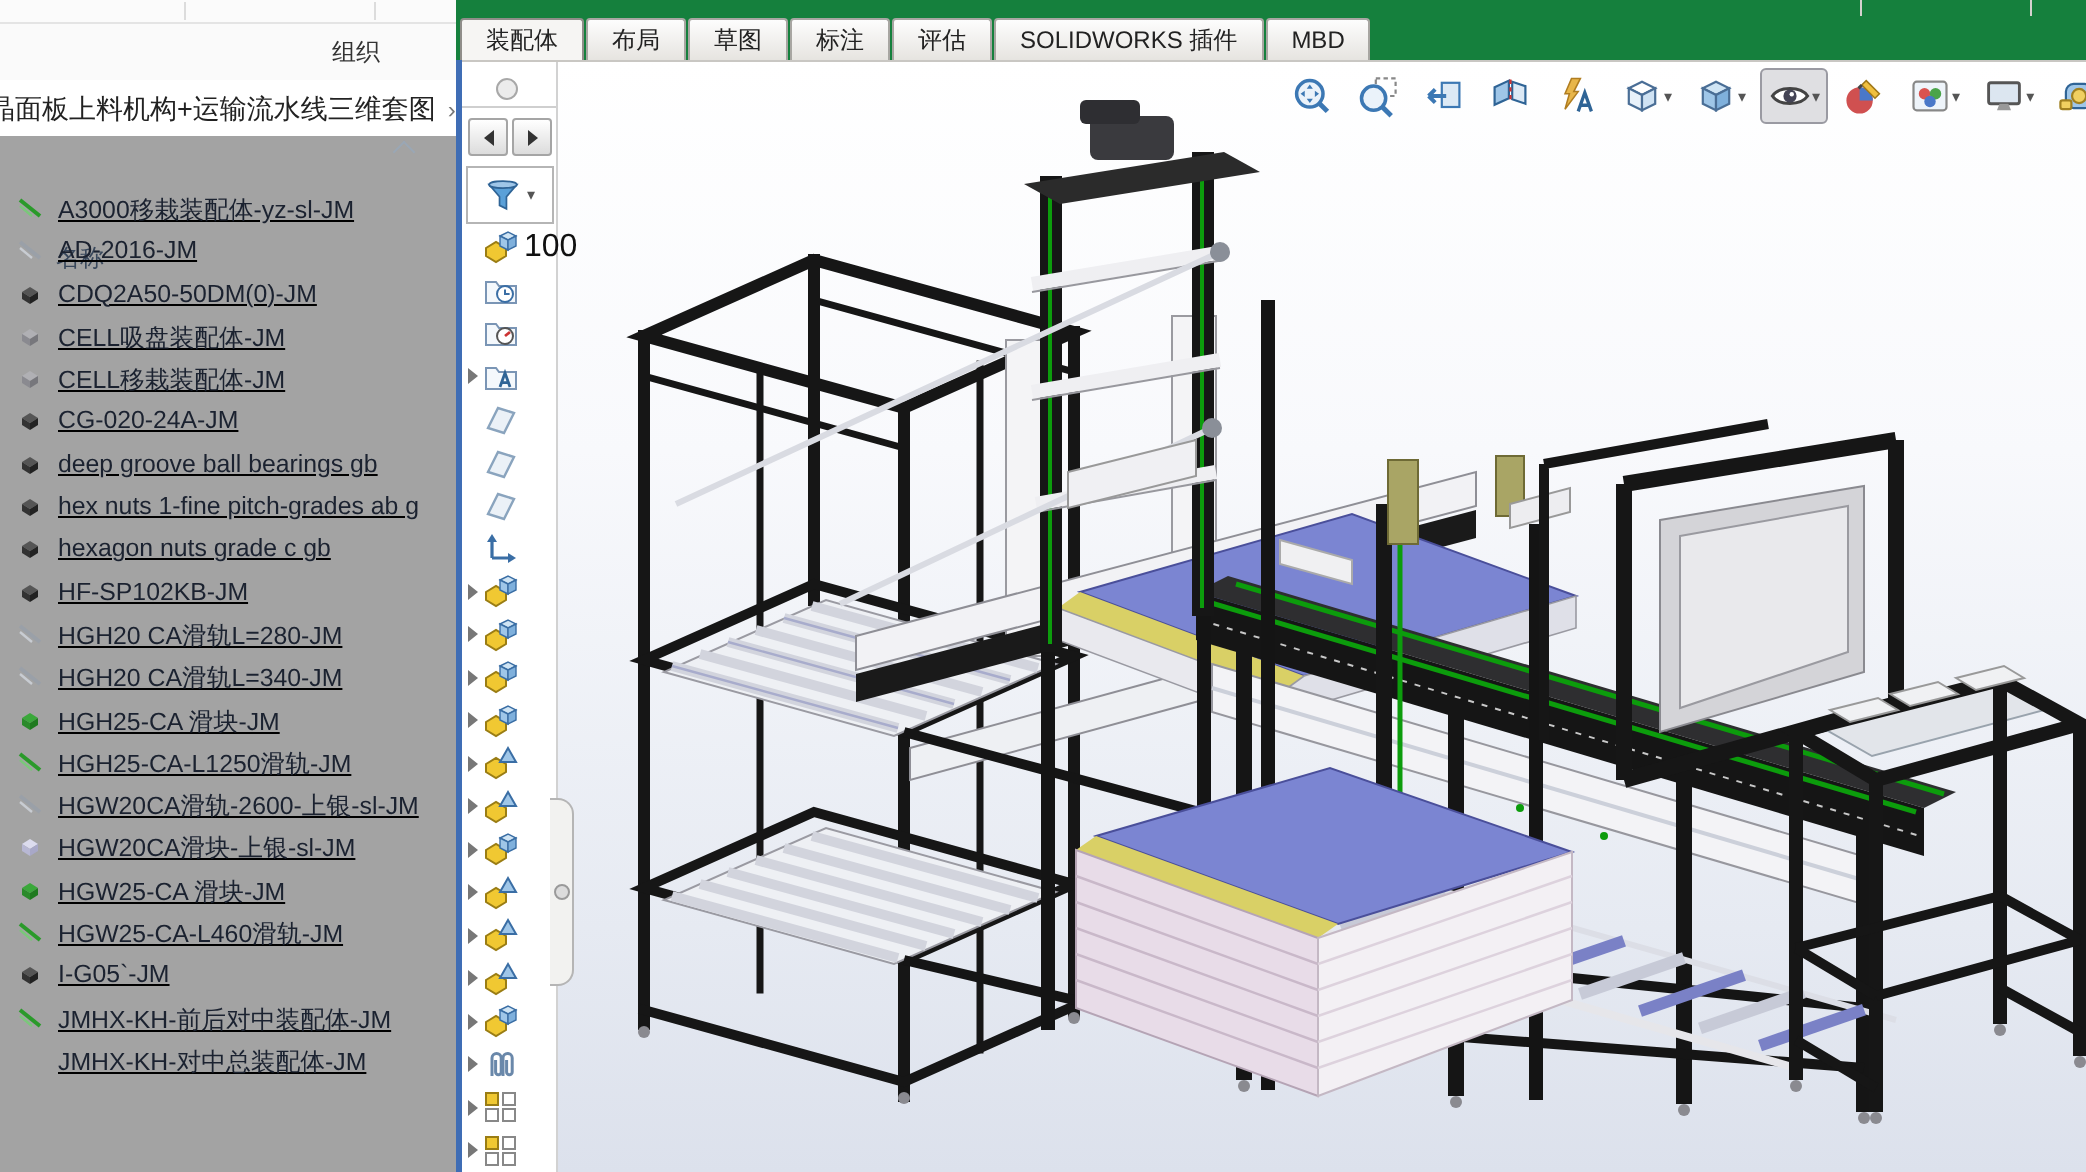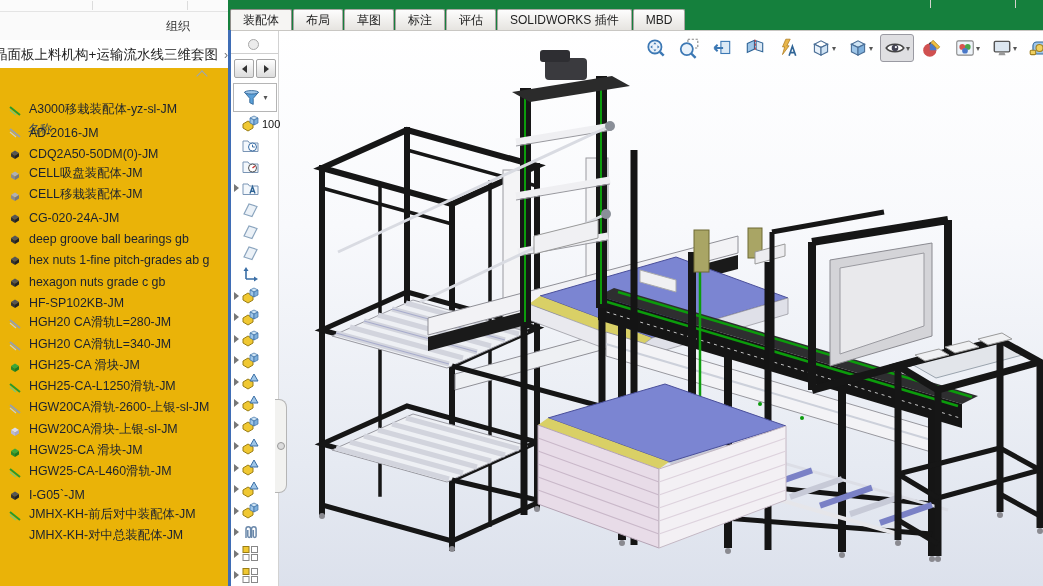--- a/index.html
+++ b/index.html
@@ -1,31 +1,31 @@
 <!DOCTYPE html>
 <html><head>
 <meta charset="utf-8">
 <style>
   html,body{margin:0;padding:0;}
   body{width:1043px;height:586px;overflow:hidden;position:relative;
        font-family:"Liberation Sans","DejaVu Sans",sans-serif;background:#fff;}
   
-  .explorer{position:absolute;left:0;top:0;width:228px;height:586px;background:#eab308;overflow:hidden;}
+  .explorer{position:absolute;left:0;top:0;width:228px;height:586px;background:#a3a3a3;overflow:hidden;}
   .cmdbar{position:absolute;left:0;top:0;width:228px;height:11px;background:#fbfbfb;border-bottom:1px solid #e4e4e4;}
   .cmdbar .vsep{position:absolute;top:1px;width:1px;height:9px;background:#dcdcdc;}
   .orgrow{position:absolute;left:0;top:12px;width:228px;height:28px;background:#fafafa;}
   .organize{position:absolute;left:166px;top:6px;font-size:12px;color:#333;cursor:default;}
   .crumbrow{position:absolute;left:0;top:40px;width:400px;height:28px;background:#fff;}
   .crumb{position:absolute;left:-6px;top:6px;font-size:13.5px;color:#222;white-space:nowrap;}
   .crumb .chev{color:#777;margin:0 6px;font-size:12px;}
   .listheader{position:absolute;left:0;top:76px;width:228px;height:20px;}
   .colname{position:absolute;left:28px;top:3px;font-size:12px;color:#39485c;margin-top:42px;}
   .sort-caret{position:absolute;left:198px;top:72px;width:7px;height:7px;border-left:1.4px solid #9aa7b5;border-top:1.4px solid #9aa7b5;transform:rotate(45deg);}
   .filelist{position:absolute;left:0;top:97px;width:228px;}
-  .file-row{height:21.3px;display:flex;align-items:flex-end;white-space:nowrap;cursor:default;}
+  .file-row{height:21.3px;display:flex;align-items:flex-start;white-space:nowrap;cursor:default;text-decoration:underline;}
   .file-icon{width:16px;height:14px;margin-left:8px;margin-right:5px;flex:0 0 16px;}
   .file-icon svg{display:block;}
   .file-name{font-size:12.4px;color:#1b2230;}
   
   .sw{position:absolute;left:228px;top:0;width:815px;height:586px;}
   .blue-edge{position:absolute;left:0;top:30px;width:3px;bottom:0;background:#3f6db5;z-index:6;}
   .tabbar{position:absolute;left:0;top:0;width:815px;height:30px;background:#15803d;border-bottom:1px solid #c9c7c3;}
   .tabs{position:absolute;left:2px;top:9px;display:flex;height:21px;}
   .tab{padding:2px 12px 0 12px;font-size:12px;color:#222;border:1px solid #a8a6a2;border-bottom:none;
        background:linear-gradient(#fdfdfd,#e6e4e0);margin-right:1px;border-radius:2px 2px 0 0;cursor:default;line-height:17px;}
@@ -44,21 +44,21 @@
   .tri-r{width:0;height:0;border-top:4px solid transparent;border-bottom:4px solid transparent;border-left:5px solid #333;}
   .filterbox{position:absolute;left:2px;top:52px;width:42px;height:27px;border:1px solid #b5b5b5;background:#fff;display:flex;align-items:center;justify-content:center;gap:2px;}
   .caret{font-family:"DejaVu Sans",sans-serif;font-size:8px;color:#555;}
   .tree-rows{position:absolute;left:0;top:82px;width:47px;}
   .tree-row{height:21.5px;display:flex;align-items:center;}
   .exp{width:10px;flex:0 0 10px;display:flex;justify-content:center;}
   .exp .tri{width:0;height:0;border-top:4px solid transparent;border-bottom:4px solid transparent;border-left:5px solid #777;}
   .noexp{width:10px;flex:0 0 10px;}
   .ticon{width:19px;height:19px;flex:0 0 19px;}
   .ticon svg{display:block;}
-  .tlabel{font-size:11px;color:#111;margin-left:2px;}
+  .tlabel{font-size:16px;color:#111;margin-left:2px;}
   .side-tab{position:absolute;left:47px;top:368px;width:11px;height:92px;background:#f2f2f0;border:1px solid #b5b5b5;border-left:none;border-radius:0 8px 8px 0;z-index:5;}
   .side-tab .dot{position:absolute;left:2px;top:42px;width:6px;height:6px;border-radius:50%;background:#dcdcdc;border:1px solid #9a9a9a;}
   
   .headsup{position:absolute;left:413px;top:2px;height:30px;display:flex;align-items:center;gap:3px;z-index:6;}
   .hslot{display:flex;align-items:center;padding:2px 3px;border-radius:3px;border:1px solid transparent;}
   .hslot.pressed{background:#dfdfe2;border-color:#9a9aa2;}
   .hicon{width:22px;height:22px;}
   .hicon svg{display:block;}
 </style>
 </head>

